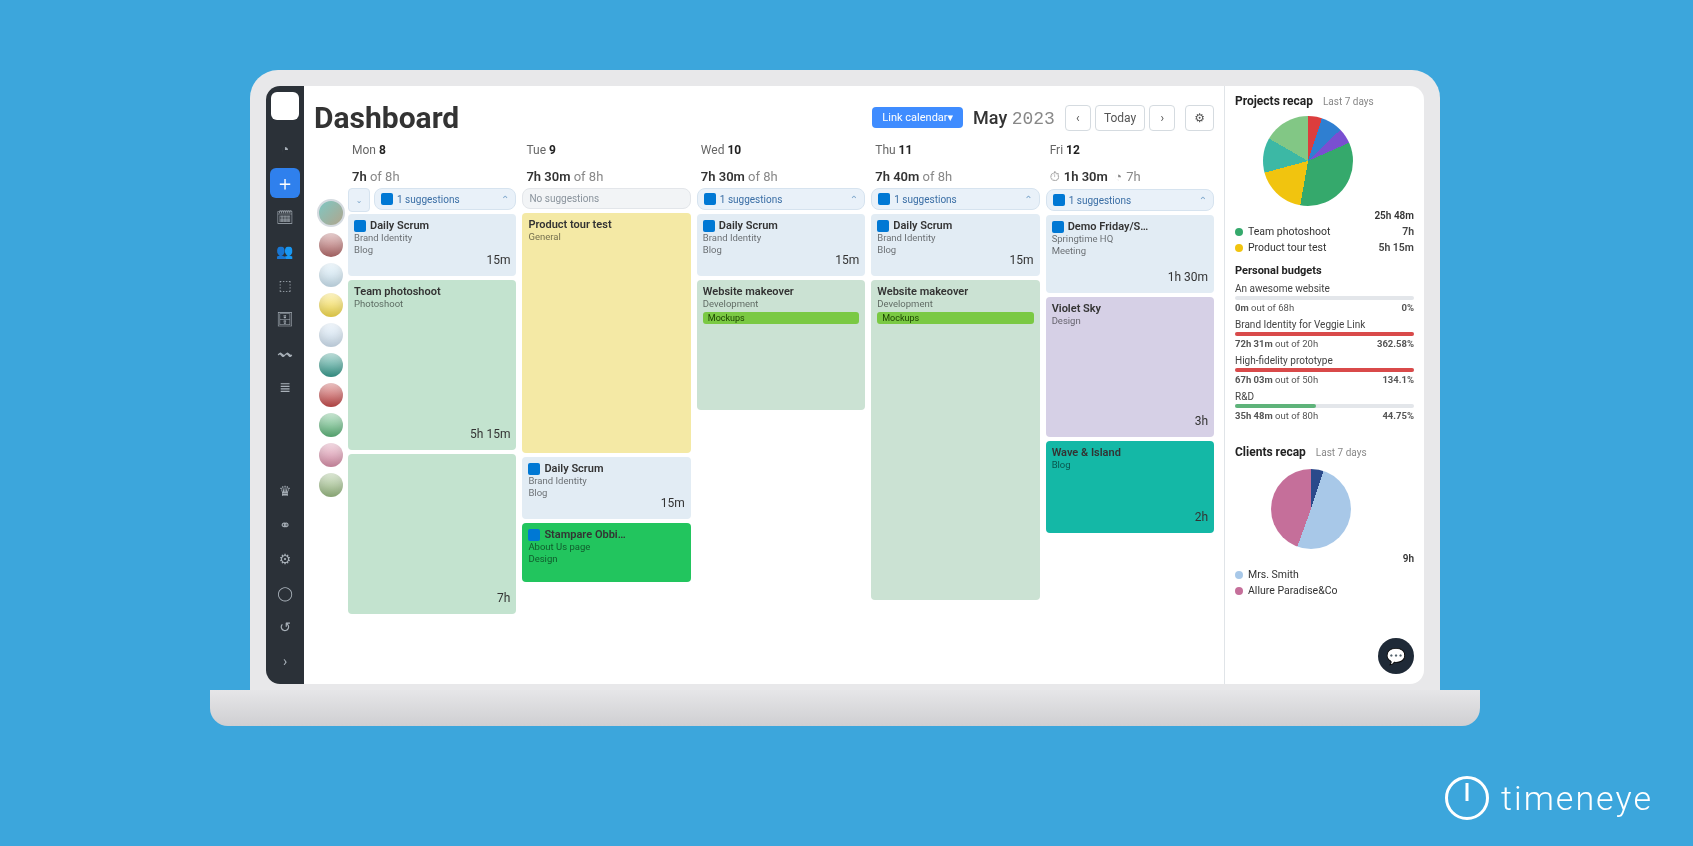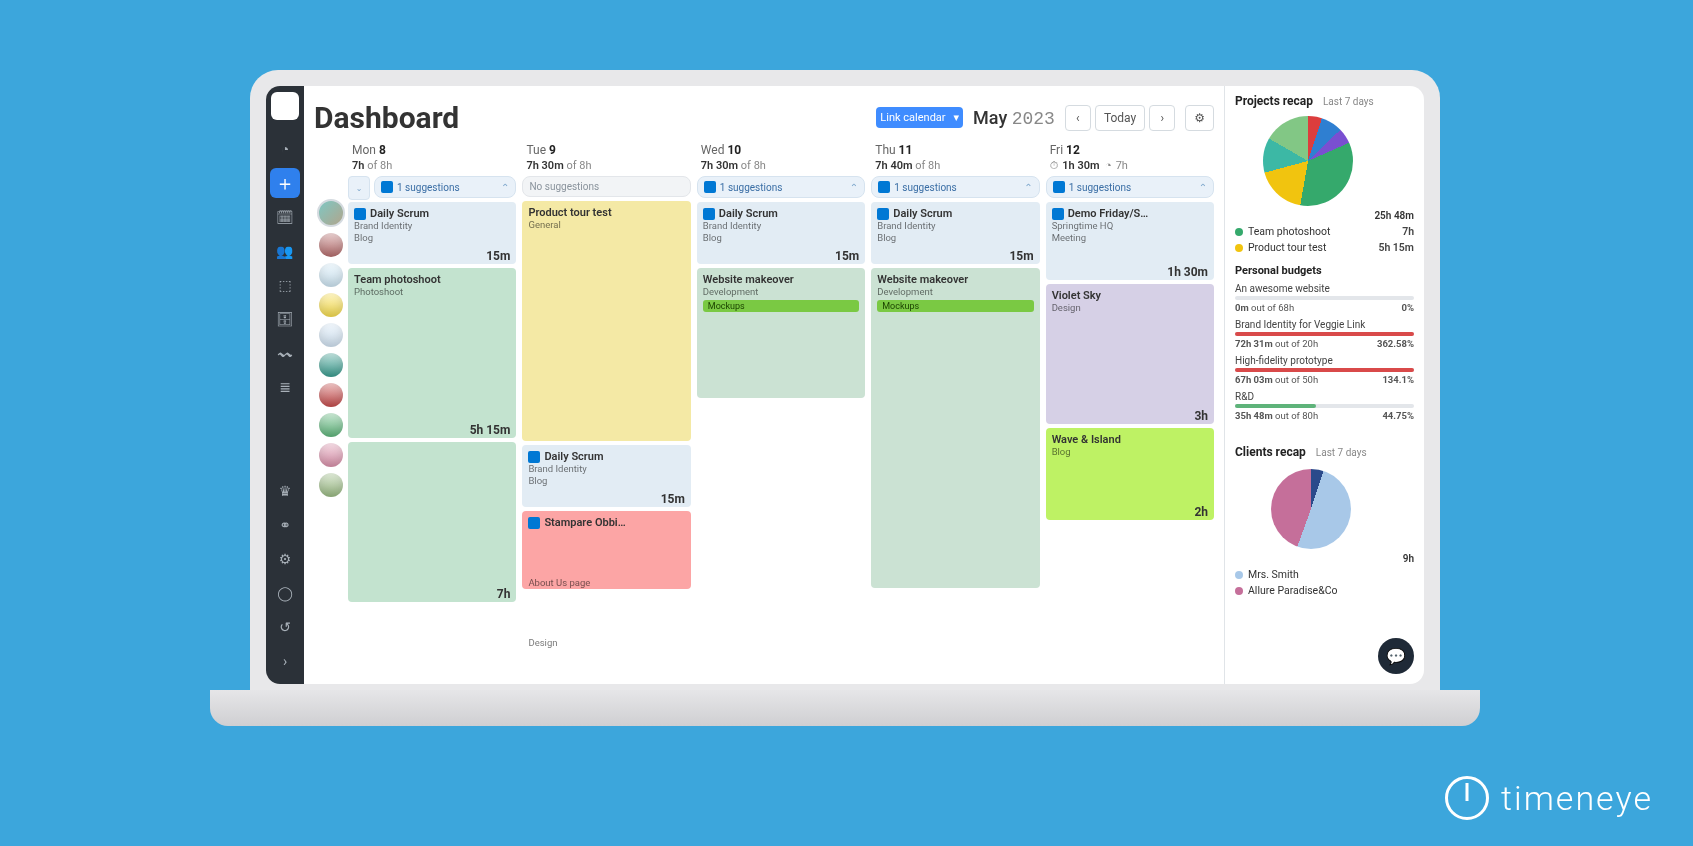--- a/index.html
+++ b/index.html
@@ -70,22 +70,22 @@
   .main { flex: 1; display: flex; }
   .board-area { flex: 1; display:flex; flex-direction: column; padding: 14px 10px 0 10px; }
   .header-row {
     display: flex; align-items: center; gap: 10px;
     padding-bottom: 8px;
   }
   .page-title { font-size: 30px; font-weight: 700; color: #333; }
   .spacer { flex:1; }
   .link-cal {
     background: #3f8cff; color:#fff;
-    padding: 4px 4px; border-radius: 4px;
-    font-size: 11px; display:flex; align-items:center; gap:8px;
+    padding: 4px 10px; border-radius: 4px;
+    font-size: 11px; display:flex; align-items:center; gap:0;
     cursor:pointer;
   }
   .month-lbl { font-size: 18px; color:#333; }
   .month-lbl .year { color:#888; font-weight:400;font-family:Liberation Mono, monospace; }
   .nav-btns { display:flex; gap:4px; }
   .sq-btn {
     border:1px solid #d5dbe0; background:#fff; color:#555;
     height:26px; min-width:26px; padding:0 8px;
     border-radius:4px; font-size:12px;
     display:flex; align-items:center; justify-content:center;
@@ -106,21 +106,21 @@
   .avatar-dot {
     width: 28px; height: 28px; border-radius:50%;
     background: linear-gradient(135deg,#7fc7c3,#b1a58c);
     border:2px solid #d5dbe0;
   }
   .columns { flex:1; display:flex; gap:6px; }
   .daycol { flex:1; display:flex; flex-direction:column; min-width:0;}
   .colhead { padding: 0 4px 4px 4px; }
   .colhead .dow { color:#666; font-size:12px; }
   .colhead .dow b { color:#222; font-weight:700; }
-  .colhead .of { color:#888; font-size:11px; margin-top:2px; }
+  .colhead .of { color:#888; font-size:13px; margin-top:12px; }
   .of .spent { color:#333; font-weight:600; }
   .of-icon { color:#888; margin-right:4px; }
   .suggest {
     background:#e9f1f9;
     border:1px solid #d6e3ef;
     border-radius:8px;
     padding:4px 6px;
     font-size:10px;
     color:#3a6ea5;
     display:flex; align-items:center; gap:4px;
@@ -140,21 +140,21 @@
   .blocks { flex:1; display:flex; flex-direction:column; gap:4px; overflow:hidden;}
   .block {
     border-radius:4px;
     padding:5px 6px;
     display:flex; flex-direction:column;
     position:relative;
     font-size:10.5px;
   }
   .block .title { font-weight:600; font-size:11px;}
   .block .meta { color:rgba(0,0,0,.55); font-size:9.5px; line-height:1.3;}
-  .block .dur { position:absolute; right:6px; bottom:1px; font-size:12px; color:#333; font-weight:700;}
+  .block .dur { position:absolute; right:6px; bottom:9px; font-size:12px; color:#333; font-weight:400;}
   .tag { display:inline-block; background:#7ac943; color:#1c4400; padding:1px 5px; border-radius:3px; font-size:9px; margin-top:2px;}
   .o-sq { width:12px;height:12px;background:#0078d4;border-radius:2px; display:inline-block; margin-right:4px; vertical-align:middle;}
   .clock-bg {
     position:absolute; right:8px; top:8px;
     width:34px;height:34px;border:2px solid rgba(0,0,0,.1);border-radius:50%;
   }
   .clock-bg::before,.clock-bg::after{content:"";position:absolute;background:rgba(0,0,0,.12);left:50%;top:50%;transform-origin:left top;}
   .clock-bg::before{width:10px;height:2px;transform:rotate(-30deg);}
   .clock-bg::after{width:2px;height:12px;transform:rotate(10deg);}
   
@@ -332,21 +332,21 @@
                   <div class="block" style="background: rgb(244, 233, 165); height: 240px;">
                     <div class="title">Product tour test</div>
                     <div class="meta">General</div>
                   </div>
                   <div class="block" style="background: rgb(226, 236, 244); height: 62px;">
                     <div class="title"><span class="o-sq"></span>Daily Scrum</div>
                     <div class="meta">Brand Identity</div>
                     <div class="meta">Blog</div>
                     <div class="dur">15m</div>
                   </div>
-                  <div class="block" style="background: #fca5a5; height: 78px; gap: 48px;">
+                  <div class="block" style="background: #22c55e; height: 59px;">
                     <div class="title"><span class="o-sq"></span>Stampare Obbi…</div>
                     <div class="meta">About Us page</div>
                     <div class="meta">Design</div>
                   </div>
                 </div>
               </div>
               <div class="daycol">
                 <div class="colhead">
                   <div class="dow">Wed <b>10</b></div>
                   <div class="of"><span class="spent">7h 30m</span> of 8h</div>
@@ -415,21 +415,21 @@
                     <div class="title"><span class="o-sq"></span>Demo Friday/S…</div>
                     <div class="meta">Springtime HQ</div>
                     <div class="meta">Meeting</div>
                     <div class="dur">1h 30m</div>
                   </div>
                   <div class="block" style="background: rgb(214, 208, 230); height: 140px;">
                     <div class="title">Violet Sky</div>
                     <div class="meta">Design</div>
                     <div class="dur">3h</div>
                   </div>
-                  <div class="block" style="background: #bef264; height: 92px;">
+                  <div class="block" style="background: #14b8a6; height: 92px;">
                     <div class="title">Wave &amp; Island</div>
                     <div class="meta">Blog</div>
                     <div class="dur">2h</div>
                   </div>
                 </div>
               </div>
             </div>
       </div>
     </div>
 

